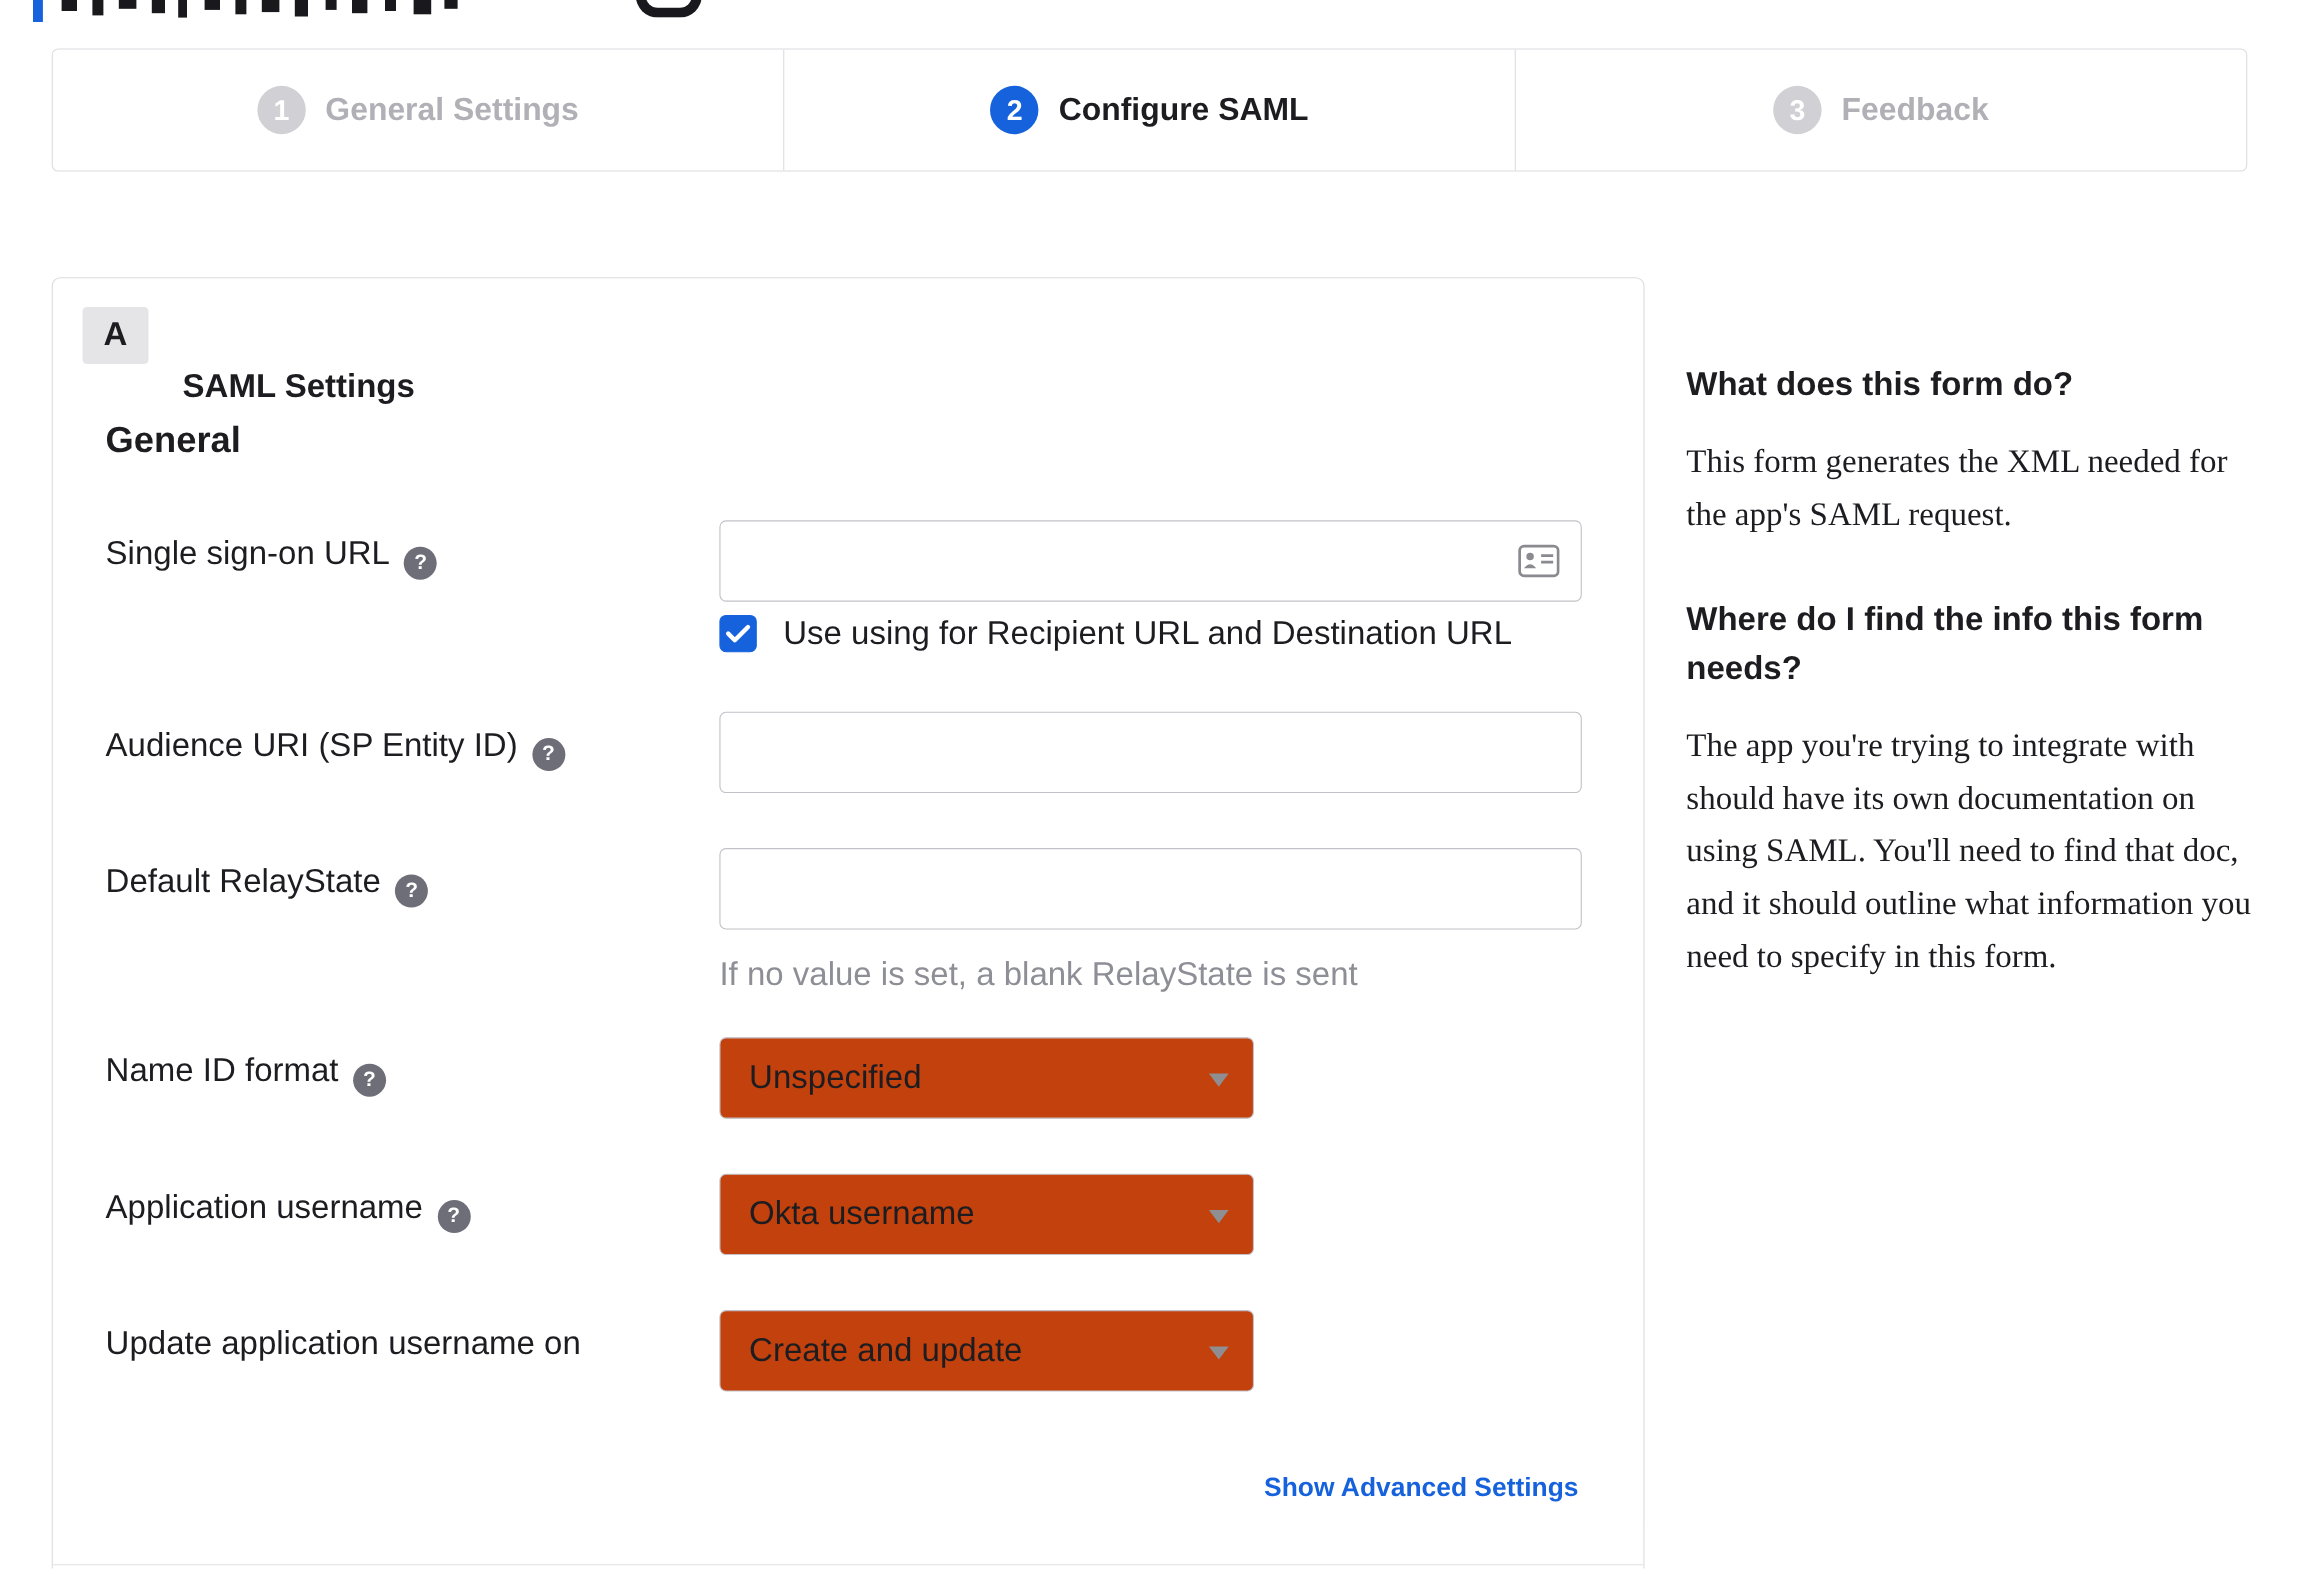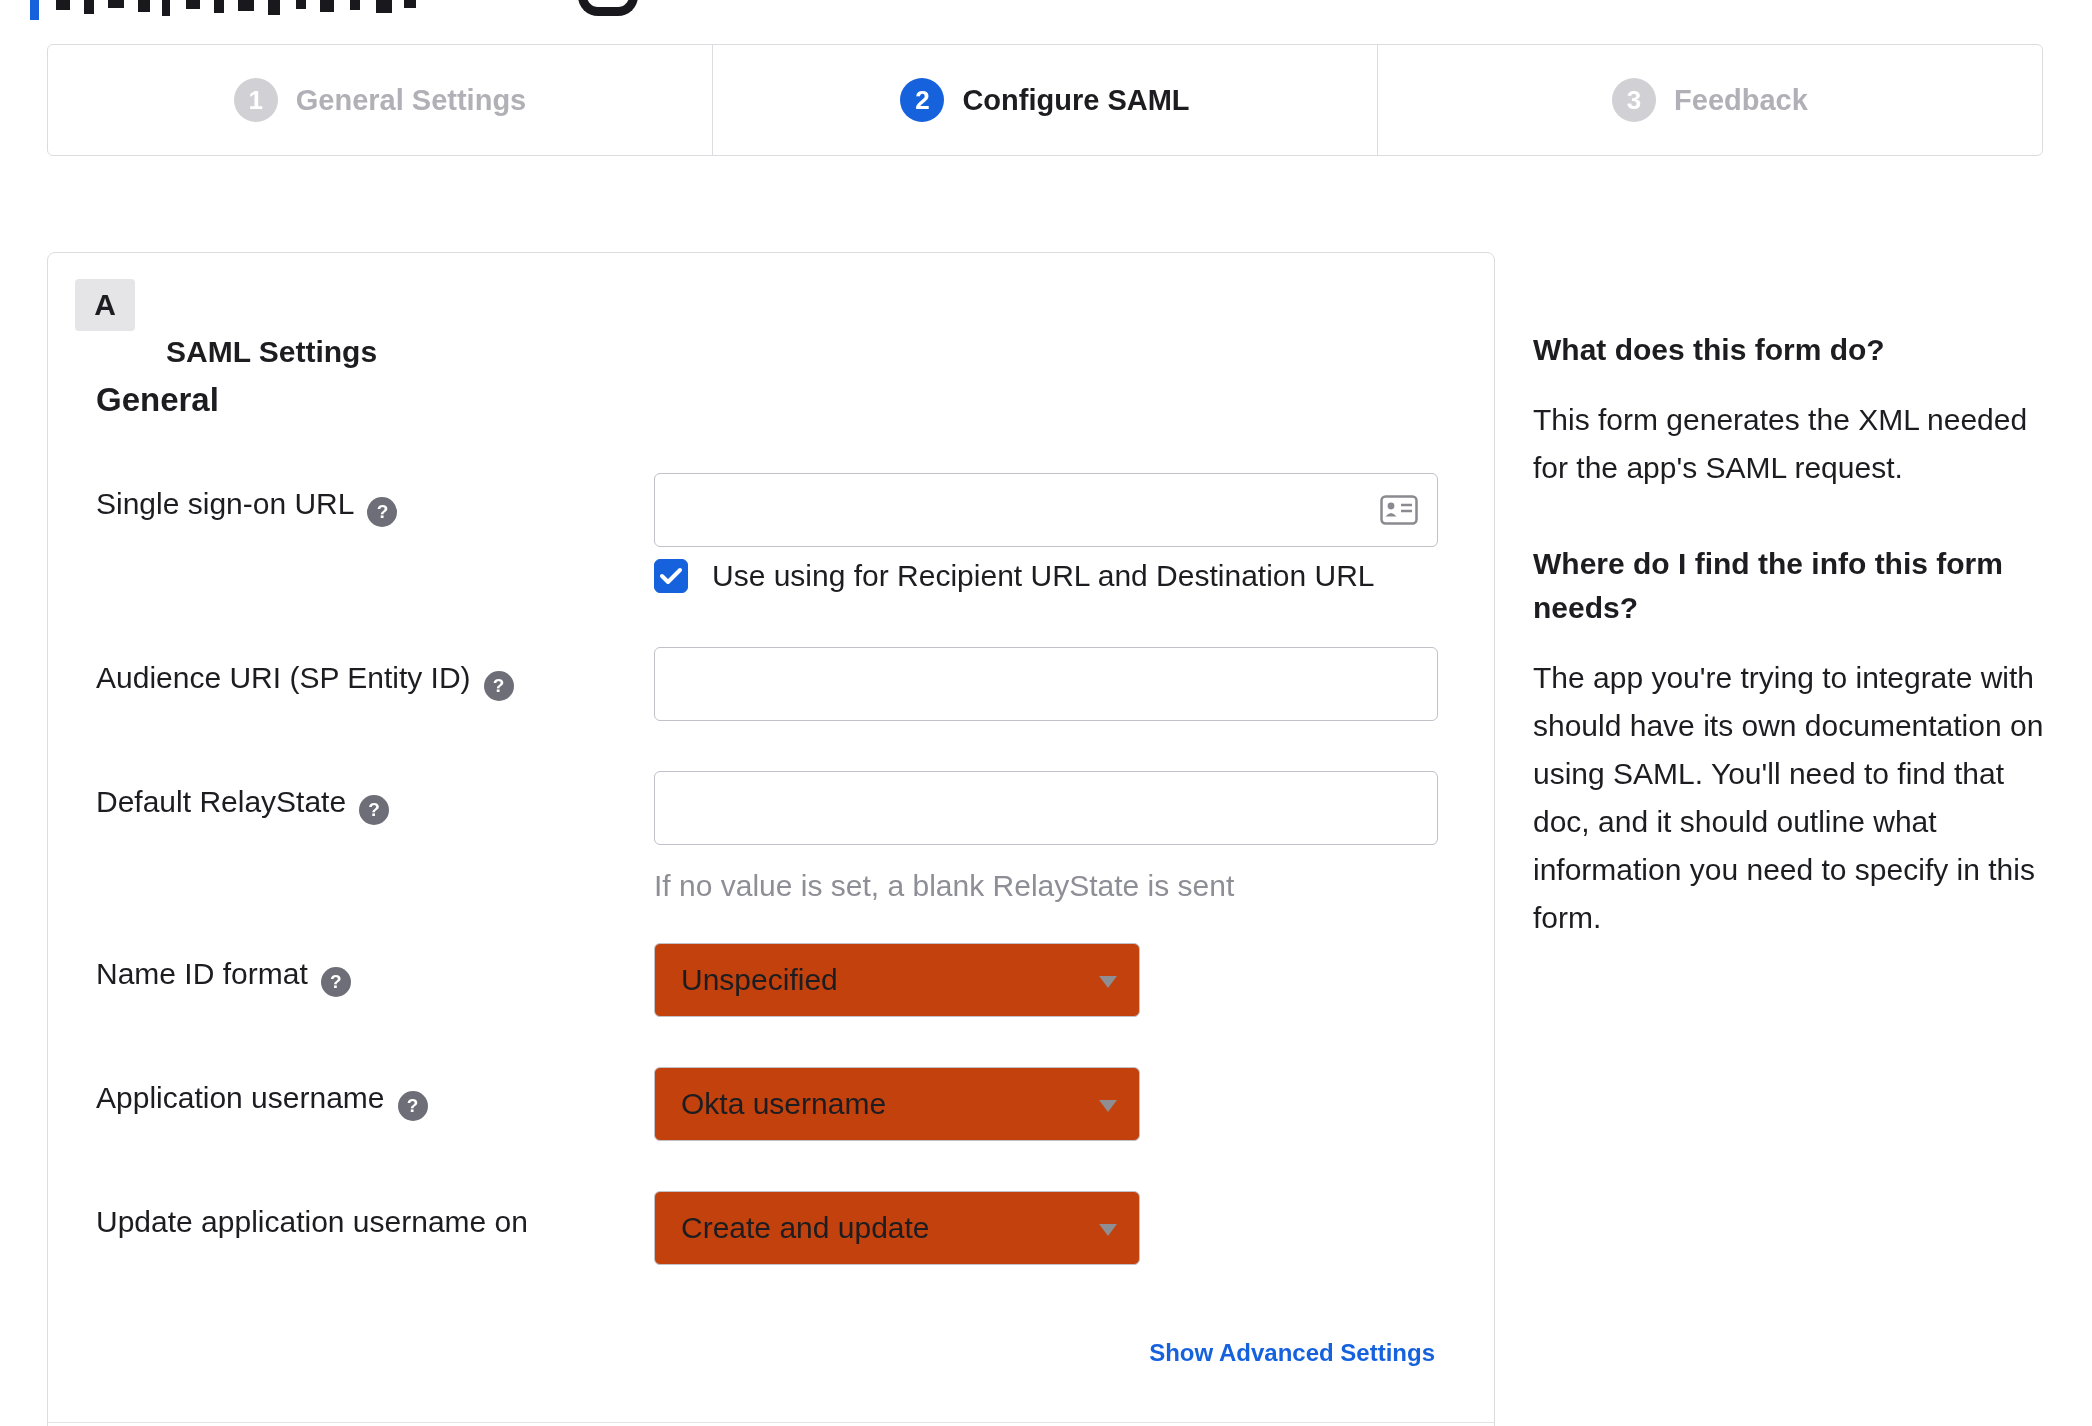--- a/index.html
+++ b/index.html
@@ -88,21 +88,21 @@
 
   .advanced-link {
     position:absolute; top:1086px; right:59px; font-size:24px; font-weight:600;
     color:#1662dd; text-decoration:none; cursor:pointer;
   }
   .card-divider { position:absolute; left:0; right:0; top:1169px; height:1px; background:#e3e3e6; }
 
   
   .sidebar { position:absolute; left:1533px; top:328px; width:514px; }
   .sidebar h3 { font-size:30px; font-weight:bold; line-height:44px; margin:0 0 24px; }
-  .sidebar p { font-size:30px; line-height:48px; margin:0 0 50px; }
+  .sidebar p { font-size:30px; line-height:48px; margin:0 0 50px;font-family:Liberation Serif, serif; }
 </style>
 </head>
 <body>
 
 <div class="clipped-heading">
   <div class="frag blue" style="left:30px;width:9px;height:20px"></div>
   <div class="frag" style="left:56px;width:14px;height:10px"></div>
   <div class="frag" style="left:84px;width:10px;height:14px"></div>
   <div class="frag" style="left:108px;width:16px;height:8px"></div>
   <div class="frag" style="left:138px;width:12px;height:12px"></div>

